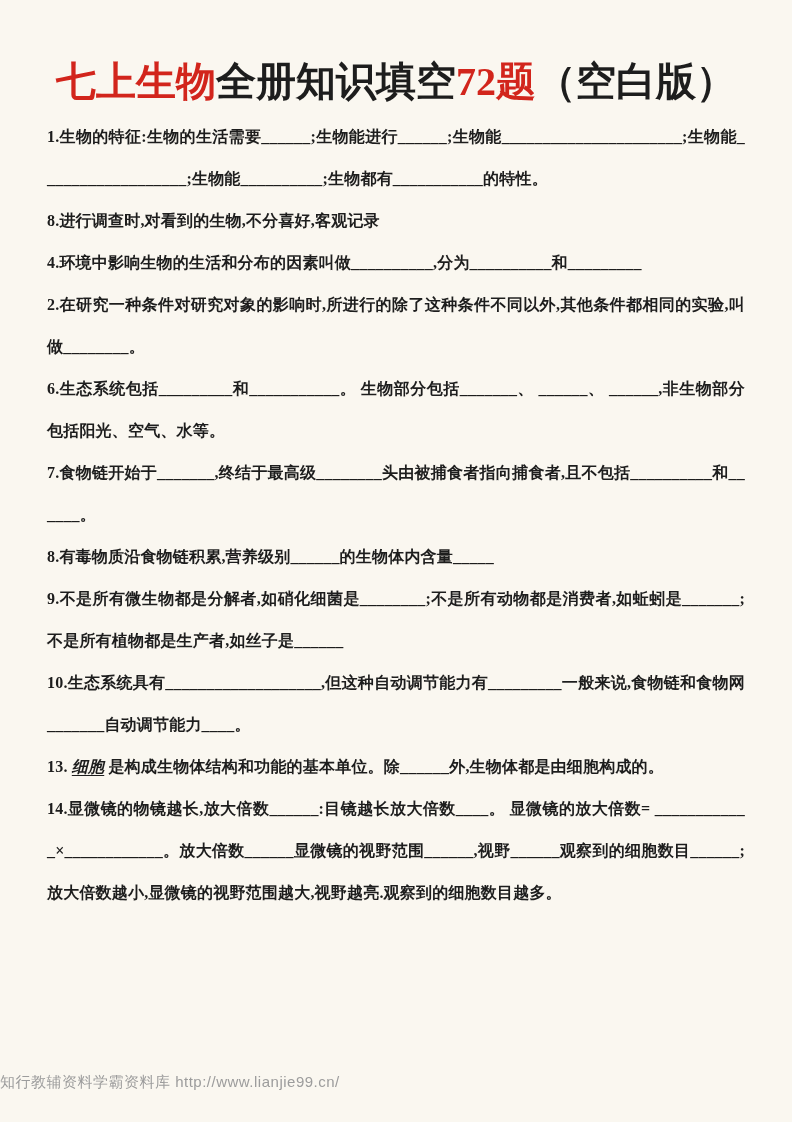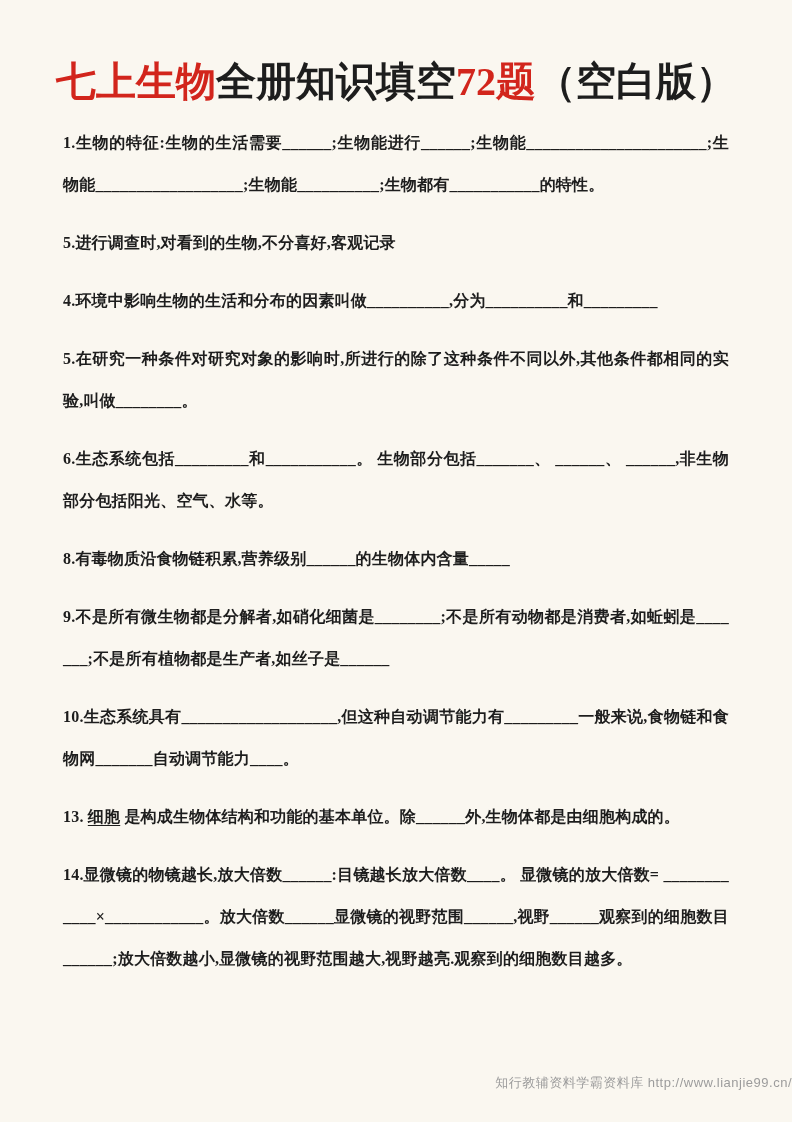--- a/index.html
+++ b/index.html
@@ -30,58 +30,60 @@
     letter-spacing: 0;
     white-space: nowrap;
   }
   .title .red {
     color: #d2251c;
   }
   .content {
     padding-top: 0;
   }
   .q {
-    margin: 16px;
+    margin: 0;
     font-size: 16px;
     font-weight: 700;
     line-height: 42px;
     text-align: justify;
     word-break: break-all;
     letter-spacing: 0.2px;
   }
   .q .ul {
     text-decoration: underline;
     text-underline-offset: 3px;
+    font-style: italic;
   }
   .footer {
     position: absolute;
     left: 0;
     bottom: 30px;
     width: 100%;
-    text-align: right;
+    text-align: left;
     font-family: "Liberation Sans", "DejaVu Sans", sans-serif;
-    font-size: 13px;
+    font-size: 15px;
     font-weight: 400;
     color: #9c9c9c;
     letter-spacing: 0.5px;
   }
 </style>
 </head>
 <body>
 
 <div class="page">
 
   <h1 class="title"><span class="red">七上生物</span><span>全册知识填空</span><span class="red">72题</span><span>（空白版）</span></h1>
 
   <div class="content">
     <p class="q">1.生物的特征:生物的生活需要______;生物能进行______;生物能______________________;生物能__________________;生物能__________;生物都有___________的特性。</p>
-    <p class="q">5.进行调查时,对看到的生物,不分喜好,客观记录</p>
+    <p class="q">8.进行调查时,对看到的生物,不分喜好,客观记录</p>
     <p class="q">4.环境中影响生物的生活和分布的因素叫做__________,分为__________和_________</p>
-    <p class="q">5.在研究一种条件对研究对象的影响时,所进行的除了这种条件不同以外,其他条件都相同的实验,叫做________。</p>
+    <p class="q">2.在研究一种条件对研究对象的影响时,所进行的除了这种条件不同以外,其他条件都相同的实验,叫做________。</p>
     <p class="q">6.生态系统包括_________和___________。 生物部分包括_______、 ______、 ______,非生物部分包括阳光、空气、水等。</p>
+    <p class="q">7.食物链开始于_______,终结于最高级________头由被捕食者指向捕食者,且不包括__________和______。</p>
     <p class="q">8.有毒物质沿食物链积累,营养级别______的生物体内含量_____</p>
     <p class="q">9.不是所有微生物都是分解者,如硝化细菌是________;不是所有动物都是消费者,如蚯蚓是_______;不是所有植物都是生产者,如丝子是______</p>
     <p class="q">10.生态系统具有___________________,但这种自动调节能力有_________一般来说,食物链和食物网_______自动调节能力____。</p>
     <p class="q"><span>13. </span><span class="ul">细胞</span><span> 是构成生物体结构和功能的基本单位。除______外,生物体都是由细胞构成的。</span></p>
     <p class="q">14.显微镜的物镜越长,放大倍数______:目镜越长放大倍数____。 显微镜的放大倍数= ____________×____________。放大倍数______显微镜的视野范围______,视野______观察到的细胞数目______;放大倍数越小,显微镜的视野范围越大,视野越亮.观察到的细胞数目越多。</p>
   </div>
 
   <div class="footer">知行教辅资料学霸资料库 http://www.lianjie99.cn/</div>
 
 </div>

